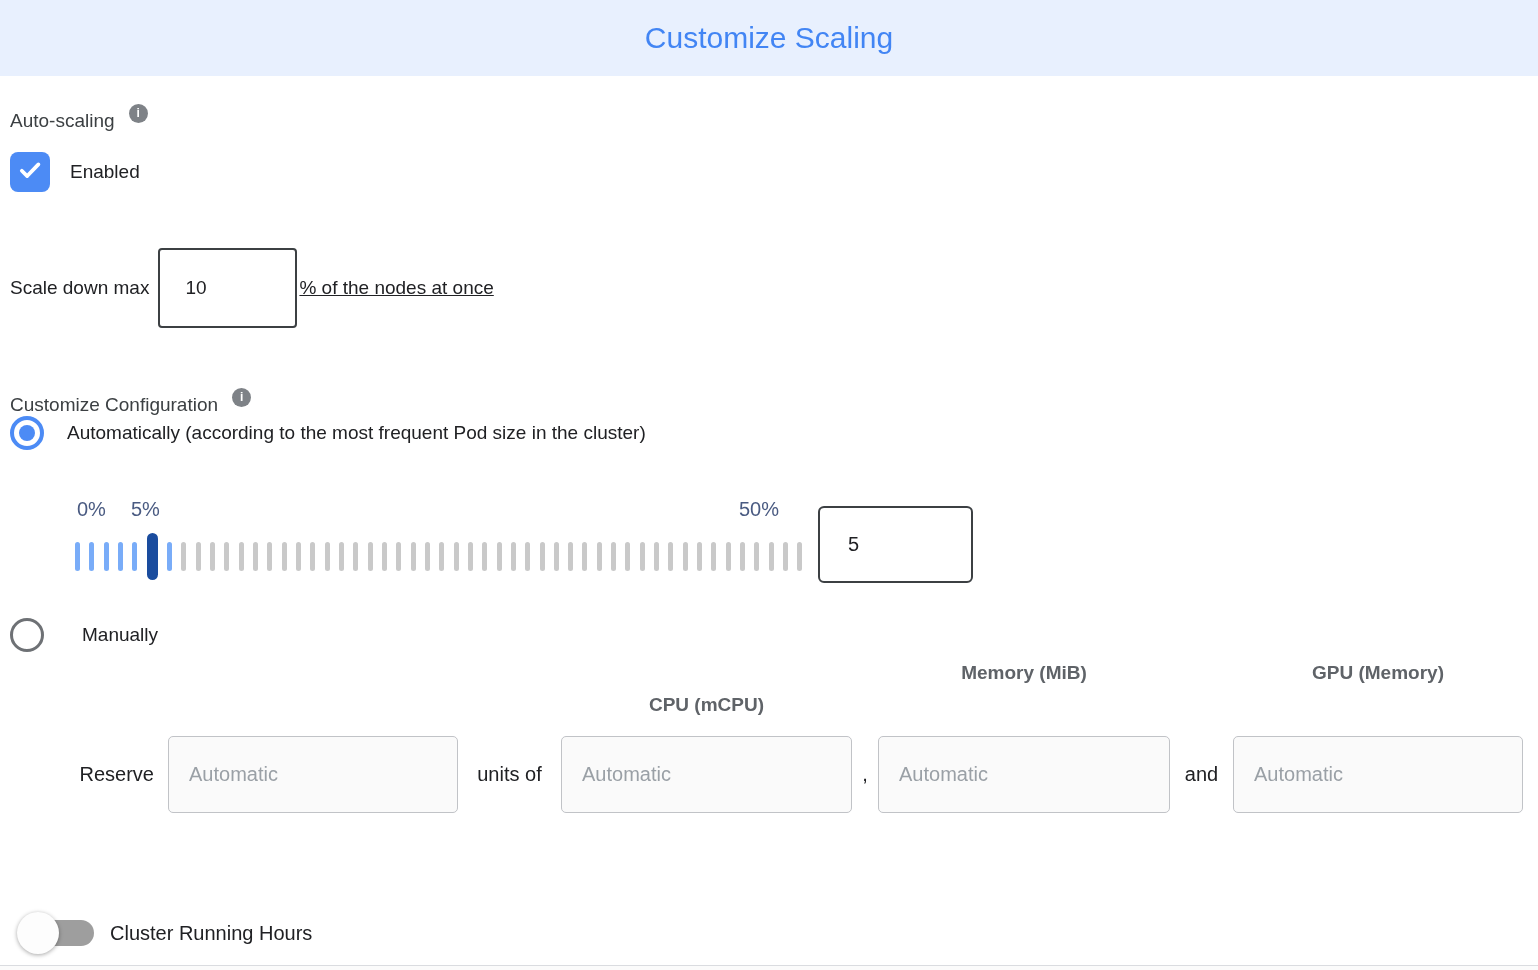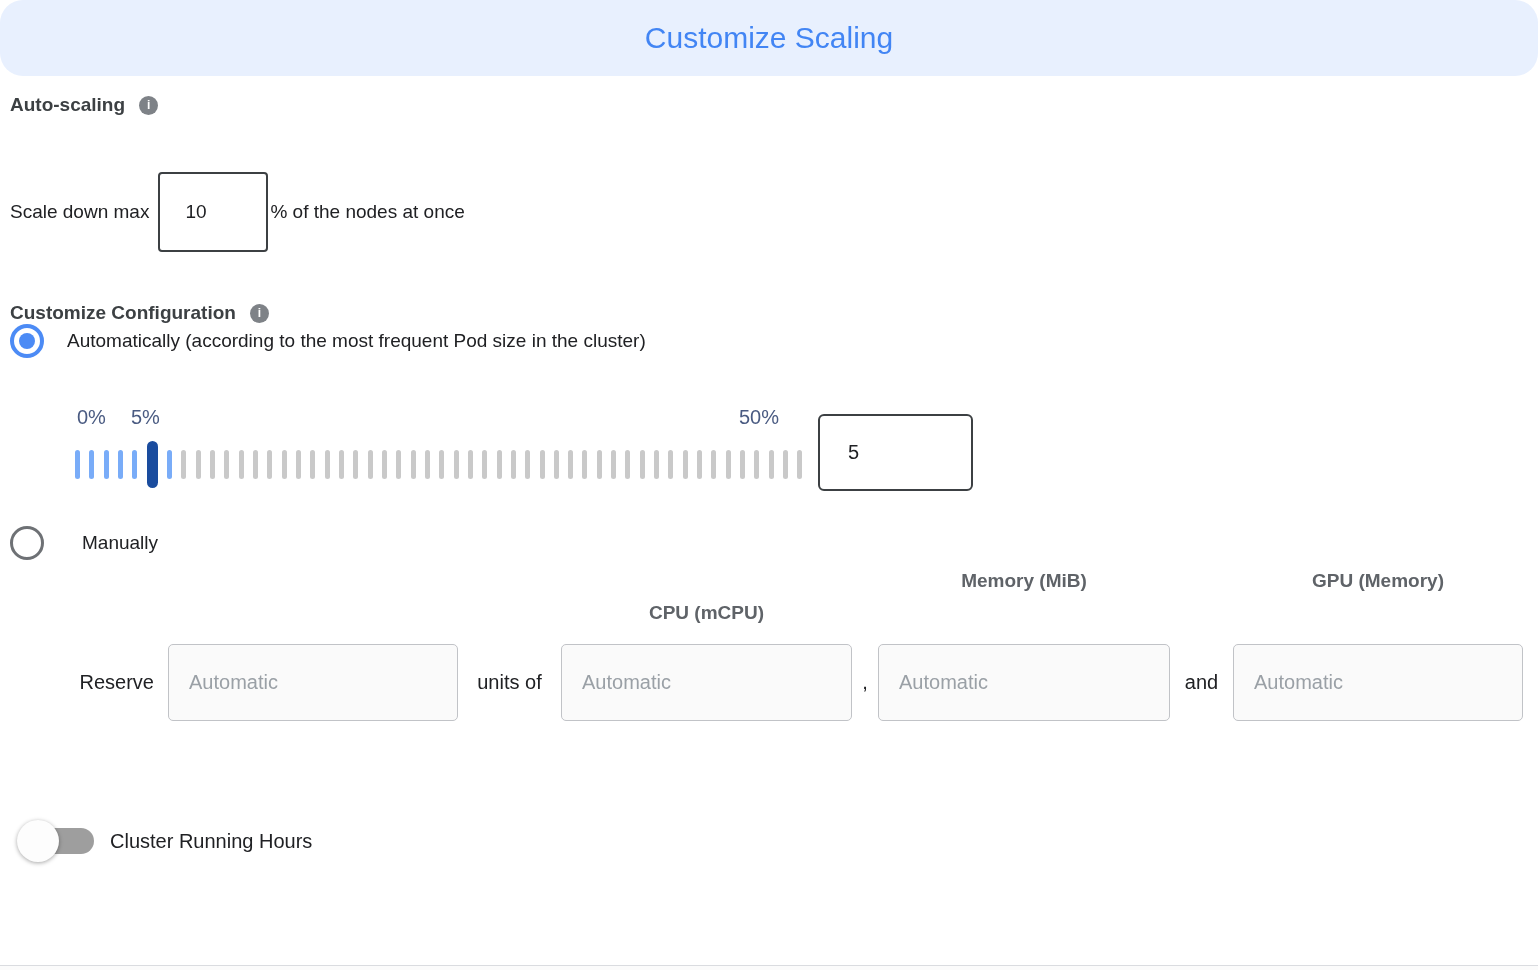--- a/index.html
+++ b/index.html
@@ -1,47 +1,47 @@
 <!DOCTYPE html>
 <html><head>
 <meta charset="utf-8">
 <style>
   * { margin:0; padding:0; box-sizing:border-box; }
   html,body { width:1538px; height:970px; background:#ffffff;
     font-family:"Liberation Sans", sans-serif; color:#202124; overflow:hidden; }
   body { position:relative; }
 
   
-  .header { height:76px; background:#E8F0FE; display:flex; align-items:center; justify-content:center;border-radius:23px; }
+  .header { height:76px; background:#E8F0FE; display:flex; align-items:center; justify-content:center; }
   .header-title { font-size:30px; font-weight:400; color:#4285F4; }
 
   .content { padding-left:10px; }
 
   
   .section-label-row { display:flex; align-items:center; gap:14px; }
   .row-autoscaling { margin-top:18px; }
-  .section-label { font-size:19px; font-weight:bold; color:#3C4043; }
+  .section-label { font-size:19px; font-weight:normal; color:#3C4043;margin-top:16px; }
   .info-icon { width:19px; height:19px; border-radius:50%; background:#7E8287; color:#ffffff;
     font-size:12px; font-weight:bold; display:flex; align-items:center; justify-content:center;
     font-style:normal; cursor:pointer; }
 
   
   .checkbox-row { margin-top:20px; display:flex; align-items:center; }
   .checkbox { width:40px; height:40px; border-radius:8px; background:#4C8BF5; display:flex;
     align-items:center; justify-content:center; cursor:pointer; }
   .checkbox svg { width:28px; height:28px; }
   .checkbox-label { margin-left:20px; font-size:19px; }
 
   
   .scaledown-row { margin-top:56px; display:flex; align-items:center; }
   .scaledown-prefix { font-size:19px; }
   .value-input { border:2px solid #3C4043; border-radius:4px; background:#ffffff;
     font-size:19px; color:#202124; font-family:inherit; outline:none; }
-  .scaledown-input { width:110px; height:80px; margin-left:9px; padding-left:25px; }
-  .scaledown-suffix { font-size:19px; margin-left:2px; }
+  .scaledown-input { width:139px; height:80px; margin-left:9px; padding-left:25px; }
+  .scaledown-suffix { font-size:19px; margin-left:2px;text-decoration:underline; }
 
   .row-headroom { margin-top:50px; }
 
   
   .radio-row { display:flex; align-items:center; }
   .radio-row-auto { }
   .radio-row-manual { margin-top:34px;gap:15px; }
   .radio { width:34px; height:34px; border-radius:50%; flex:0 0 34px; cursor:pointer;
     display:flex; align-items:center; justify-content:center; background:#fff; }
   .radio-selected { border:4px solid #4C8BF5; }
@@ -100,20 +100,30 @@
   <div class="header-title">Customize Scaling</div>
 </div>
 
 <div class="content">
 
   <div class="section-label-row row-autoscaling">
     <span class="section-label">Auto-scaling</span>
     <span class="info-icon">i</span>
   </div>
 
+  <div class="checkbox-row">
+    <div class="checkbox">
+      <span>
+        <svg viewBox="0 0 24 24" width="28" height="28">
+          <path d="M5 12.6l4.6 4.6L19.2 7.2" stroke="#ffffff" stroke-width="3.2" fill="none" stroke-linecap="round" stroke-linejoin="round"></path>
+        </svg>
+      </span>
+    </div>
+    <span class="checkbox-label">Enabled</span>
+  </div>
 
   <div class="scaledown-row">
     <span class="scaledown-prefix">Scale down max</span>
     <input class="value-input scaledown-input" type="text" value="10" style="">
     <span class="scaledown-suffix">% of the nodes at once</span>
   </div>
 
   <div class="section-label-row row-headroom">
     <span class="section-label">Customize Configuration</span>
     <span class="info-icon">i</span>

